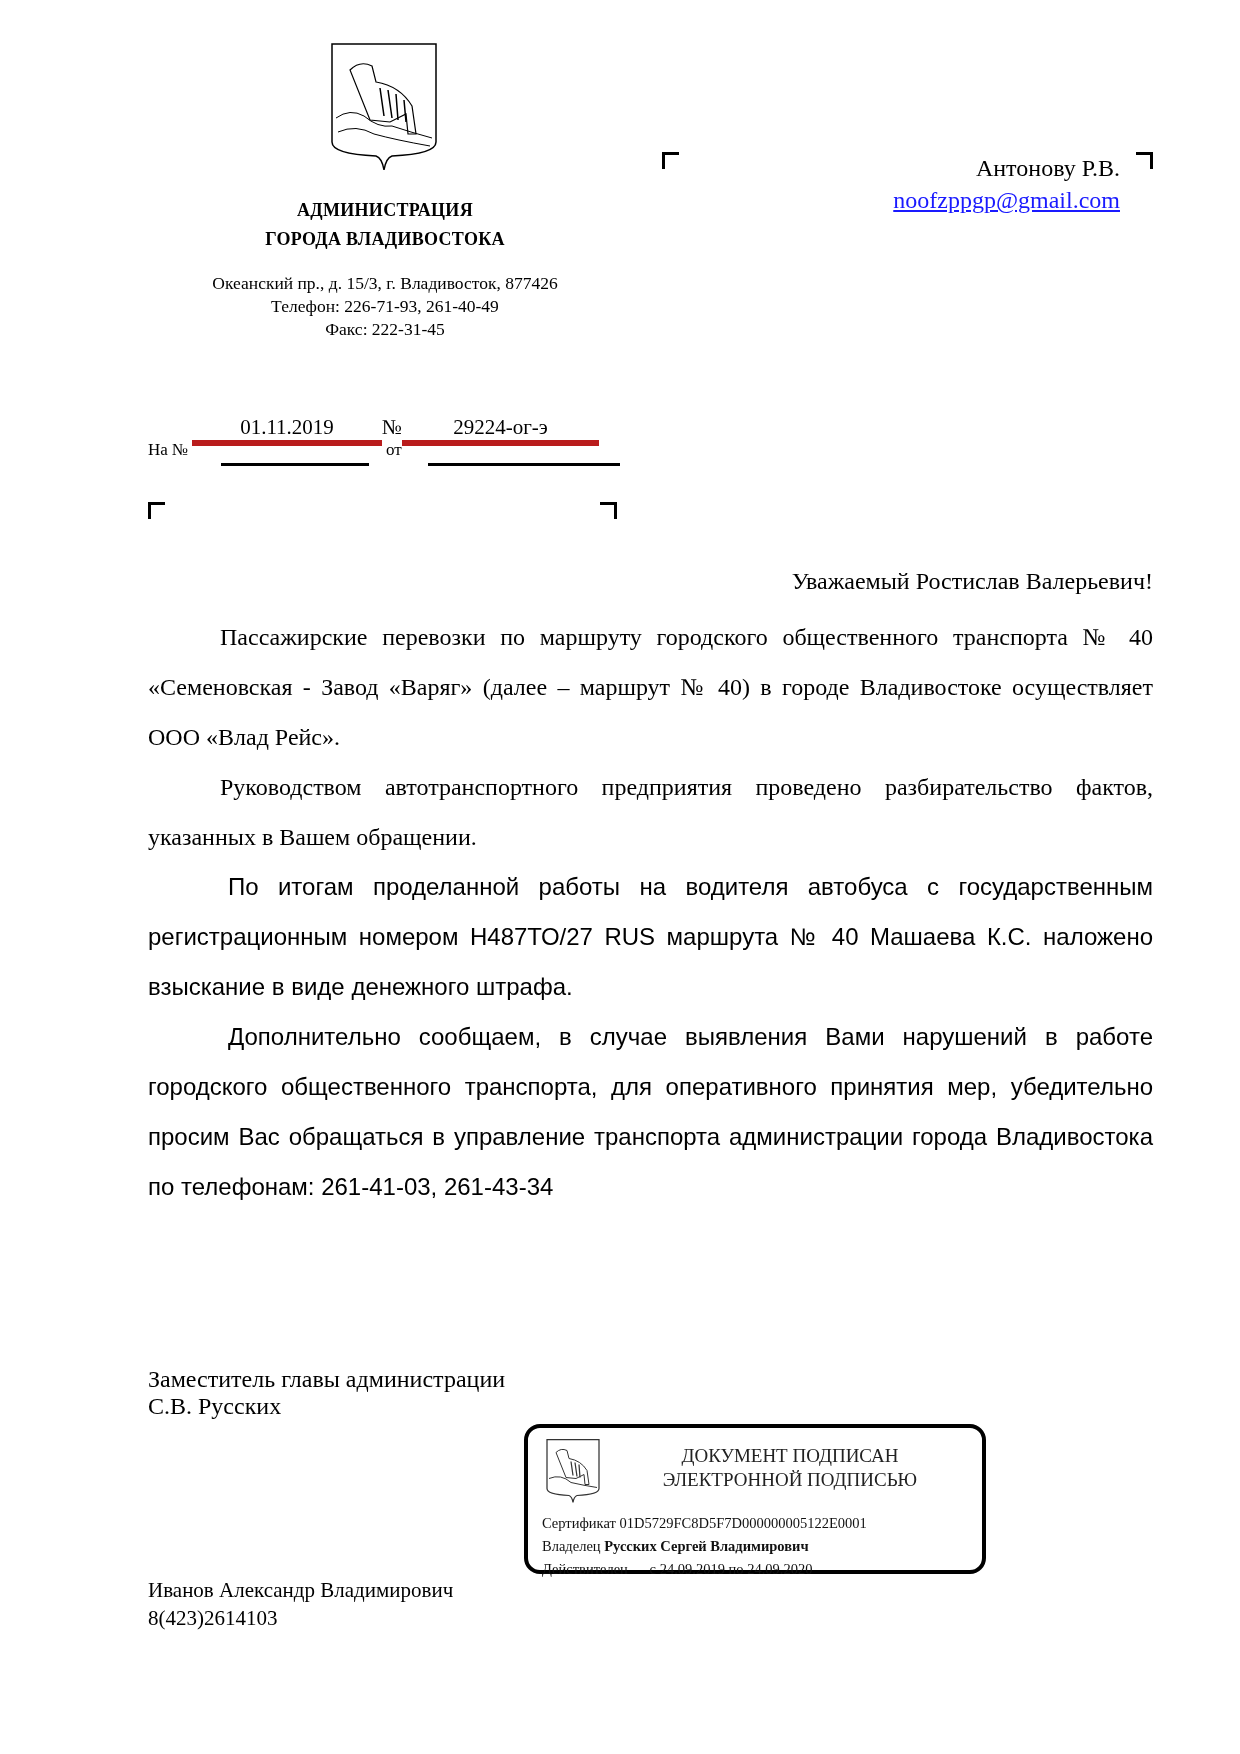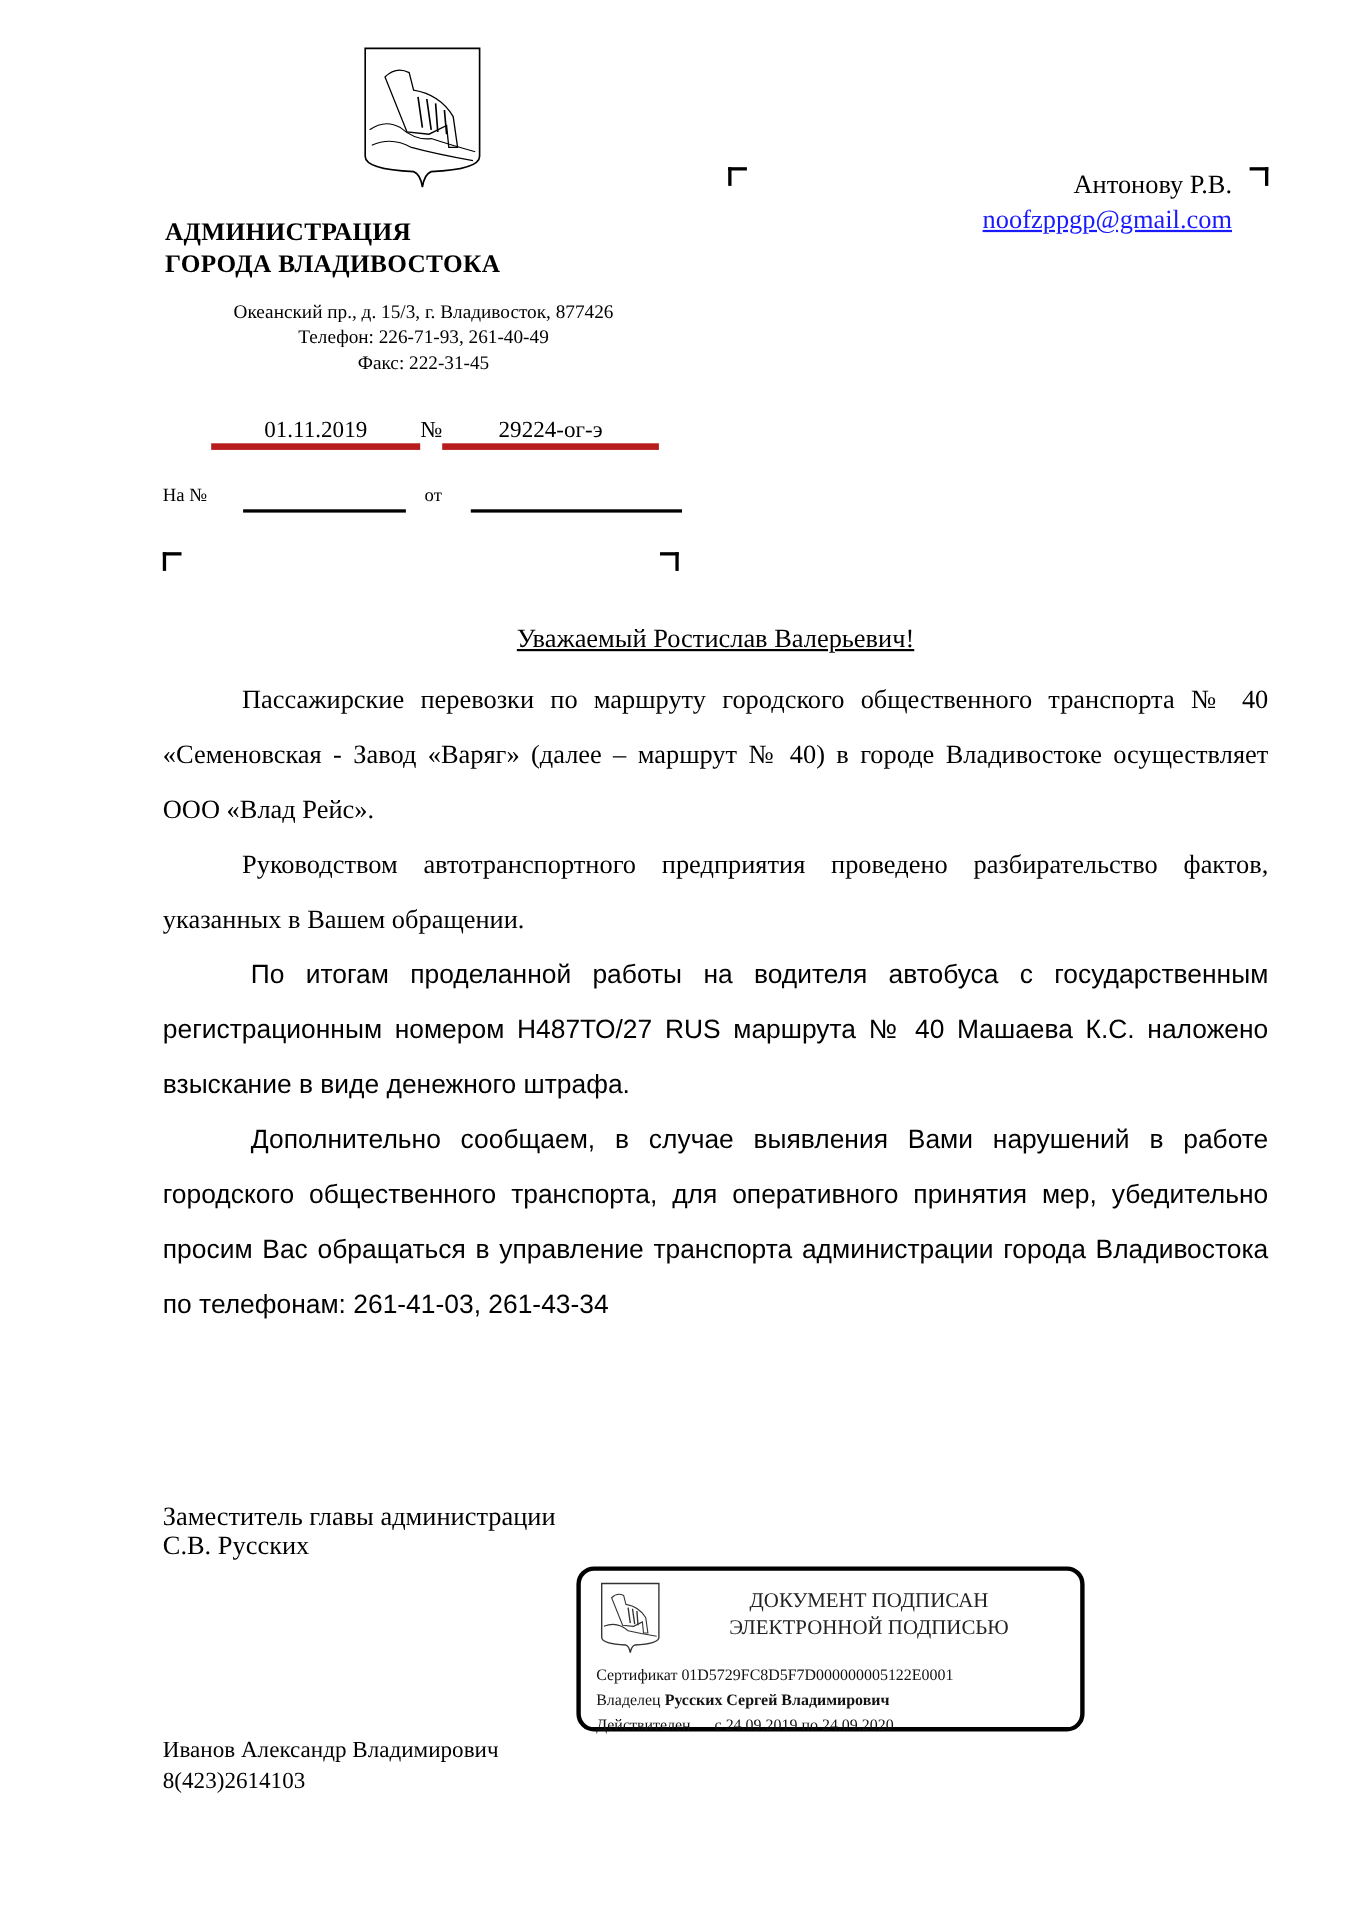--- a/index.html
+++ b/index.html
@@ -1,31 +1,31 @@
 <!DOCTYPE html>
 <html><head>
 <meta charset="utf-8">
 <style>
   html, body { margin:0; padding:0; background:#ffffff; }
   body { width:1240px; height:1754px; position:relative; overflow:hidden;
          font-family:"Liberation Serif", serif; color:#000; }
   .abs { position:absolute; }
   .emblem { left:330px; top:42px; width:108px; height:130px; }
-  .org { left:150px; width:470px; font-weight:bold; font-size:23px; line-height:29px; top:196px; letter-spacing:0.3px; }
+  .org { left:150px; width:470px; text-align:center; font-weight:bold; font-size:18px; line-height:29px; top:196px; letter-spacing:0.3px; }
   .addr { left:150px; width:470px; text-align:center; font-size:17.5px; line-height:23px; top:272px; }
   .corner { position:absolute; width:14px; height:14px; border-color:#000; border-style:solid; border-width:0; }
   .c-tl { border-top-width:3px; border-left-width:3px; }
   .c-tr { border-top-width:3px; border-right-width:3px; }
   .recipient { left:700px; width:420px; text-align:right; top:152px; font-size:24px; line-height:32px; }
   .email { color:#1a1aff; text-decoration:underline; }
   .regline { top:378px; font-size:21px; }
   .uline { border-bottom:6px solid #b91c1c; display:inline-block; text-align:center; }
   .naline { top:440px; font-size:17px; }
   .blank { position:absolute; border-bottom:3px solid #000; }
-  .greeting { left:148px; width:1005px; text-align:center; top:568px; font-size:24px;text-decoration:underline; }
+  .greeting { left:148px; width:1005px; text-align:right; top:568px; font-size:24px; }
   .body-text { left:148px; width:1005px; top:612px; font-size:24px; line-height:50px; }
   .body-text p { margin:0; text-align:justify; text-indent:72px; }
   .p-cond { font-family:"Liberation Sans Narrow","Liberation Sans", sans-serif; }
   .sign-row { left:148px; width:1005px; top:1366px; font-size:24px; display:flex; justify-content:space-between;flex-direction:column; }
   .stamp { left:524px; top:1424px; width:462px; height:150px; border:4px solid #000; border-radius:16px; box-sizing:border-box; }
   .stamp-emblem { position:absolute; left:18px; top:10px; width:54px; height:66px; }
   .stamp-title { position:absolute; left:80px; right:10px; top:16px; text-align:center; font-size:19px; line-height:24px; color:#222; }
   .stamp-lines { position:absolute; left:14px; top:84px; font-size:14.5px; line-height:23px; color:#111; }
   .exec { left:148px; top:1576px; font-size:21px; line-height:28px; }
 </style>
@@ -46,21 +46,21 @@
   <div>ГОРОДА  ВЛАДИВОСТОКА</div>
 </div>
 
 <div class="abs addr">
   <div>Океанский пр., д. 15/3, г. Владивосток, 877426</div>
   <div>Телефон: 226-71-93, 261-40-49</div>
   <div>Факс: 222-31-45</div>
 </div>
 
 <div class="abs regline" style="left:192px;">
-  <span class="uline" style="width:190px;">01.11.2019</span><span>№</span><span class="uline" style="width:197px;">29224-ог-э</span>
+  <span class="uline" style="width:190px;">01.11.2019</span><span>№</span><span class="uline" style="width:197px;margin-top:37px;">29224-ог-э</span>
 </div>
 
 <div class="abs naline" style="left:148px;">На №</div>
 <div class="blank" style="left:221px; top:463px; width:148px;"></div>
 <div class="abs naline" style="left:386px;">от</div>
 <div class="blank" style="left:428px; top:463px; width:192px;"></div>
 
 <div class="corner c-tl" style="left:662px; top:152px;"></div>
 <div class="corner c-tr" style="left:1136px; top:152px;"></div>
 <div class="corner c-tl" style="left:148px; top:502px;"></div>

